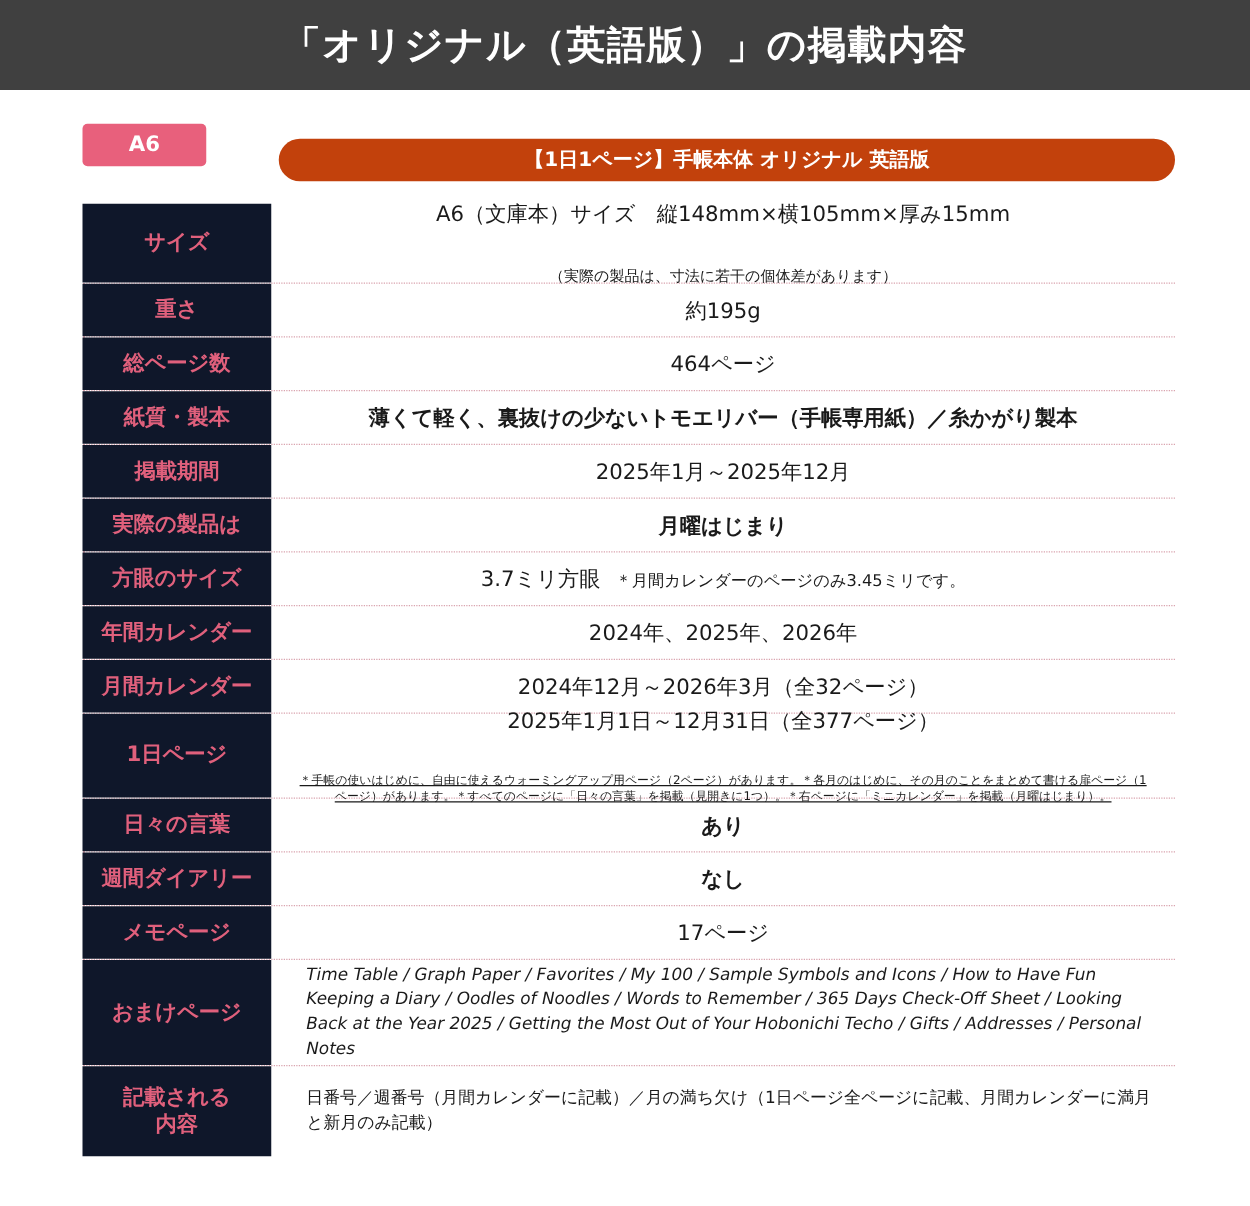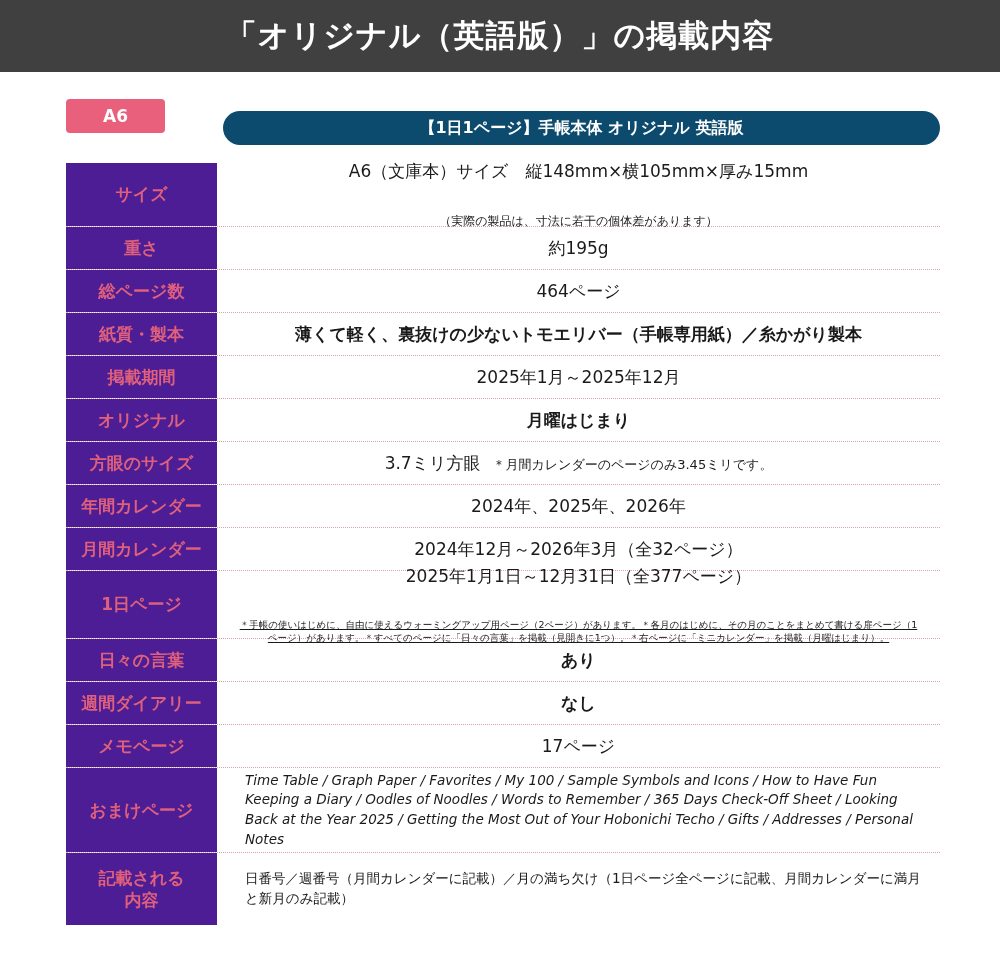--- a/index.html
+++ b/index.html
@@ -15,33 +15,33 @@
     font-size: 31px; font-weight: bold; letter-spacing: 1px;
   }
   .size-badge {
     position: absolute; left: 66px; top: 99px; width: 99px; height: 34px;
     background: #e8607c; color: #fff; border-radius: 4px;
     display: flex; align-items: center; justify-content: center;
     font-size: 17px; font-weight: bold;
   }
   .product-pill {
     position: absolute; left: 223px; top: 111px; width: 717px; height: 34px;
-    background: #0c4a6e; color: #fff; border-radius: 17px;
+    background: #c2410c; color: #fff; border-radius: 17px;
     display: flex; align-items: center; justify-content: center;
     font-size: 16px; font-weight: bold;
   }
   .spec-table {
     position: absolute; left: 66px; top: 163px; width: 874px;
   }
   .row {
     display: flex; border-bottom: 1px dotted #d9a3ae; box-sizing: border-box;
   }
   .row:last-child { border-bottom: none; }
   .label {
-    width: 151px; flex: none; background: #4c1d95; color: #e0607c;
+    width: 151px; flex: none; background: #0f172a; color: #e0607c;
     font-weight: bold; font-size: 17px;
     display: flex; align-items: center; justify-content: center; text-align: center;
     line-height: 1.3;
   }
   .value {
     flex: 1; display: flex; flex-direction: column; align-items: center; justify-content: center;
     font-size: 17px; color: #1a1a1a; text-align: center; padding: 0 10px; gap: 28px;
   }
   .value.left { align-items: flex-start; text-align: left; padding-left: 28px; }
   .value .main { font-size: 17px; }
@@ -88,21 +88,21 @@
         <span class="bold">薄くて軽く、裏抜けの少ないトモエリバー（手帳専用紙）／糸かがり製本</span>
       </div>
   </div>
   <div class="row" style="height:43px">
     <div class="label">掲載期間</div>
     <div class="value">
         <span>2025年1月～2025年12月</span>
       </div>
   </div>
   <div class="row" style="height:43px">
-    <div class="label">オリジナル</div>
+    <div class="label">実際の製品は</div>
     <div class="value">
         <span class="bold">月曜はじまり</span>
       </div>
   </div>
   <div class="row" style="height:43px">
     <div class="label">方眼のサイズ</div>
     <div class="value">
       <div>
         <span>3.7ミリ方眼</span><span class="inline-note">＊月間カレンダーのページのみ3.45ミリです。</span>
       </div>

